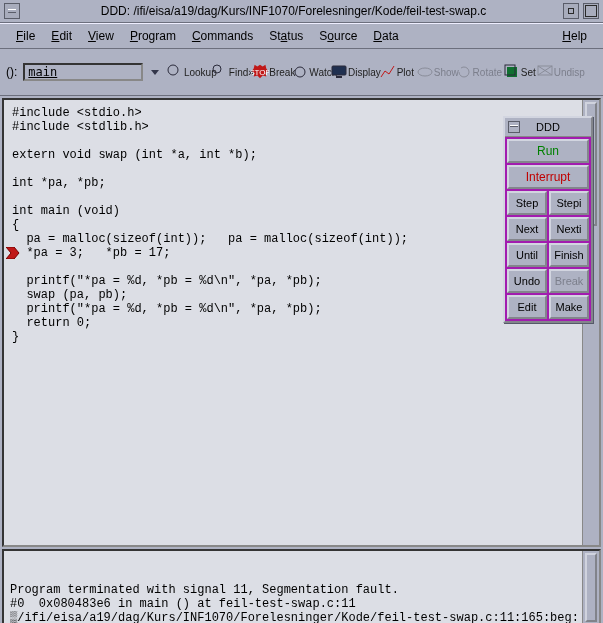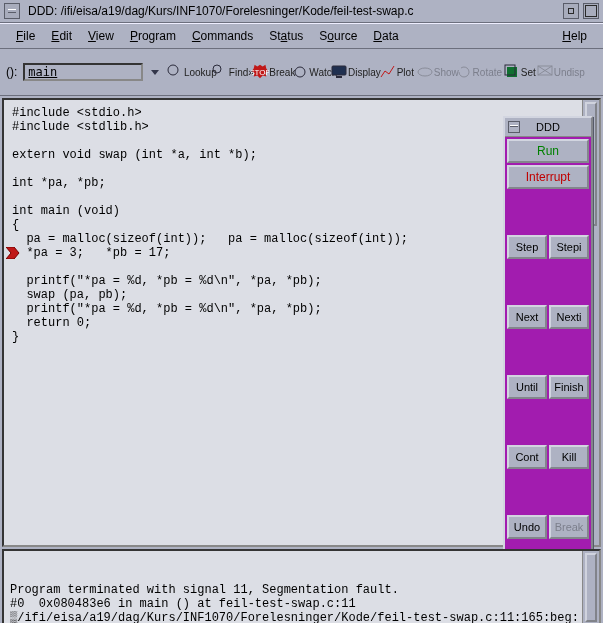--- a/index.html
+++ b/index.html
@@ -14,20 +14,21 @@
     overflow: hidden;
   }
   .titlebar {
     height: 22px;
     background: #aeb2c3;
     border-bottom: 1px solid #6c6f7d;
     display: flex;
     align-items: center;
     padding: 0 4px;
     gap: 4px;
+    text-align: center;
   }
   .tb-left {
     width: 14px; height: 14px;
     border: 1px solid #5a5d69;
     background: #a8acbc;
     display: flex; align-items: center; justify-content: center;
     position: relative;
   }
   .tb-left::before {
     content: "";
@@ -182,21 +183,20 @@
     margin:0 2px 2px 2px;
     gap:2px;
   }
   .toolwin .half {
     flex:1;
     height:20px;
     display:flex; align-items:center; justify-content:center;
     border:2px outset #d2d5e0;
     background:#aeb2c3;
     font-size:11px;
-    margin-top:44px;
   }
   .toolwin .half.disabled { color:#7c7f8c; }
 
   .console {
     margin:2px;
     height:77px;
     border:2px inset #888;
     background:#dcdee5;
     font: 12px "Courier New", monospace;
     white-space:pre;
@@ -391,24 +391,20 @@
         </div>
         <div class="row2">
           <div class="half">Next</div>
           <div class="half">Nexti</div>
         </div>
         <div class="row2">
           <div class="half">Until</div>
           <div class="half">Finish</div>
         </div>
         <div class="row2">
-          <div class="half">Cont</div>
-          <div class="half">Kill</div>
-        </div>
-        <div class="row2">
           <div class="half">Undo</div>
           <div class="half disabled">Break</div>
         </div>
         <div class="row2">
           <div class="half">Edit</div>
           <div class="half">Make</div>
         </div>
       </div>
   </div>
 </div>

